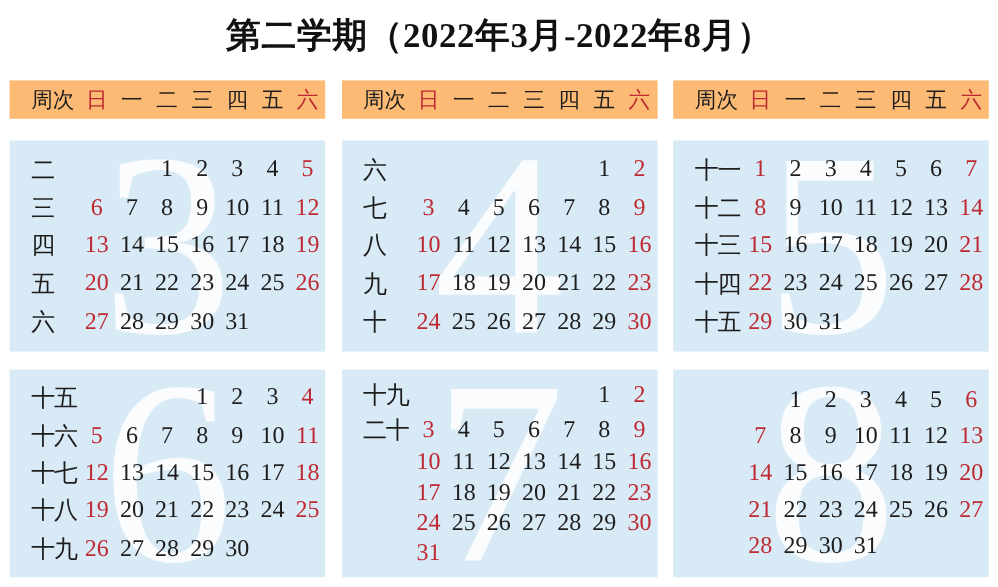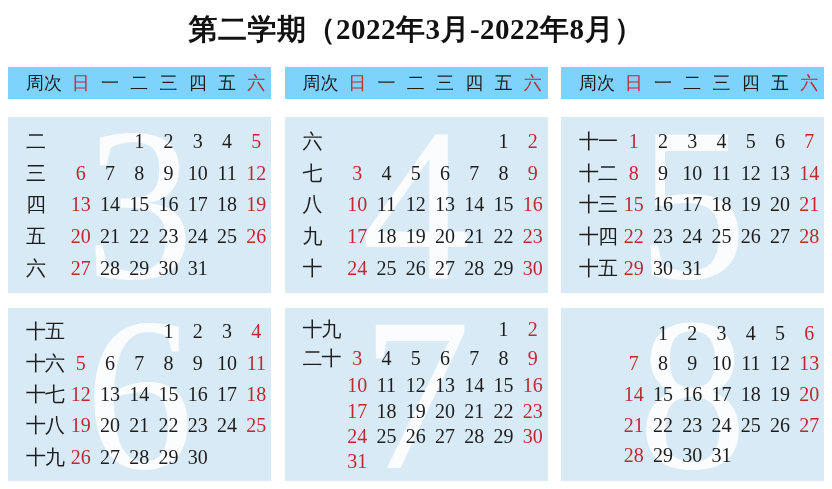--- a/index.html
+++ b/index.html
@@ -21,21 +21,21 @@
     font-family:Liberation Serif, serif;
   }
   .row3 {
     display:flex;
     justify-content:space-between;
     padding:0 8px;
   }
   .hdr-row { margin-top:17px; }
   .weekday-header {
     width:263px; height:32px;
-    background:#7dd3fc;
+    background:#fdba74;
     display:grid;
     grid-template-columns:58px repeat(7,1fr);
     align-items:center;
     font-size:18px;
   }
   .weekday-header .wk-label { padding-left:18px; white-space:nowrap; }
   .weekday-header .day { text-align:center; }
   .cal-row { margin-top:18px; }
   .cal-row.bottom { margin-top:15px; }
   .month-panel {

